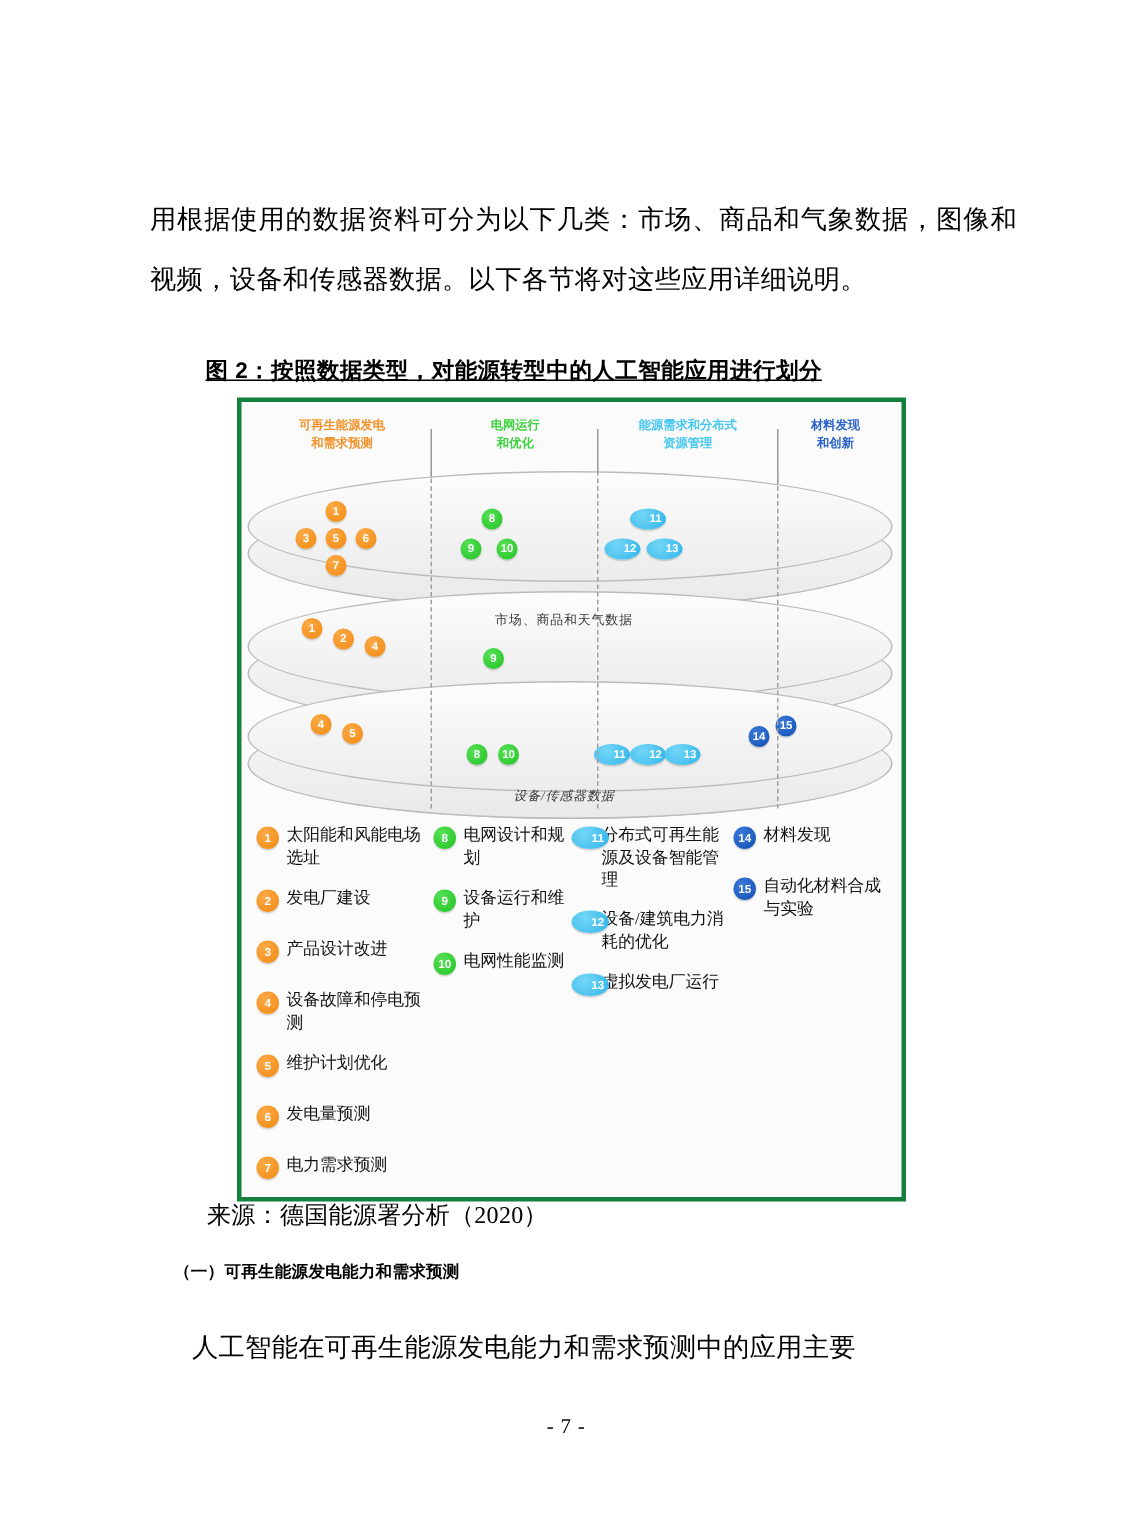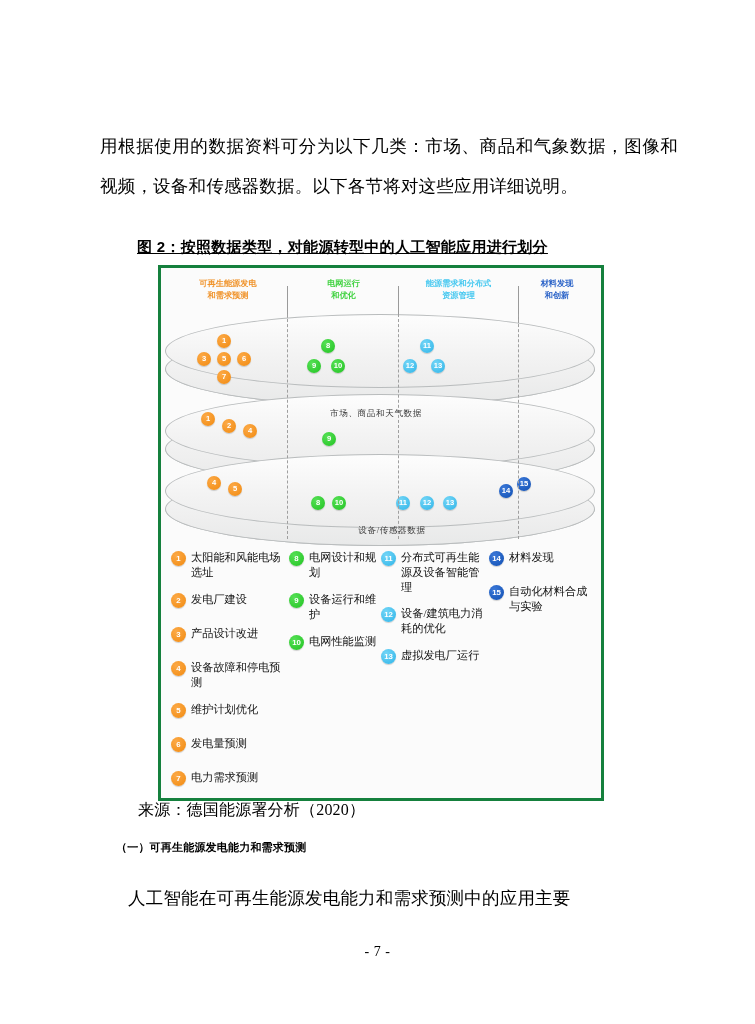--- a/index.html
+++ b/index.html
@@ -152,39 +152,39 @@
     position: absolute;
     width: 430px;
     text-align: center;
     font-size: 8.6px;
     color: #3a3a3a;
     letter-spacing: 0.6px;
     font-family: "Liberation Serif", "DejaVu Serif", serif;
   }
   .lbl1 { left: 0; top: 140px; }
   .lbl2 { left: 0; top: 200px; }
-  .lbl3 { left: 16px; top: 257px; }
+  .lbl3 { left: 0; top: 257px; font-style: italic; }
 
   
   .badge {
     position: absolute;
     width: 14px;
     height: 14px;
     border-radius: 50%;
     color: #ffffff;
     font-size: 7.6px;
     font-weight: bold;
     line-height: 14px;
     text-align: center;
     font-family: "Liberation Sans", "DejaVu Sans", sans-serif;
     box-shadow: 0 1px 1px rgba(0,0,0,0.18);
   }
   .b-orange { background: radial-gradient(circle at 35% 30%, #FCA946, #F18A10); }
   .b-green  { background: radial-gradient(circle at 35% 30%, #55E055, #22C322); }
-  .b-cyan   { background: radial-gradient(circle at 35% 30%, #73D6F7, #2FB4E8); }
+  .b-cyan   { background: radial-gradient(circle at 35% 30%, #73D6F7, #2FB4E8); padding-left: 10px; }
   .b-blue   { background: radial-gradient(circle at 35% 30%, #3B78D8, #104FB2); }
 
   
   .legend {
     position: absolute;
     left: 6px;
     top: 282px;
     width: 430px;
     height: 240px;
   }

